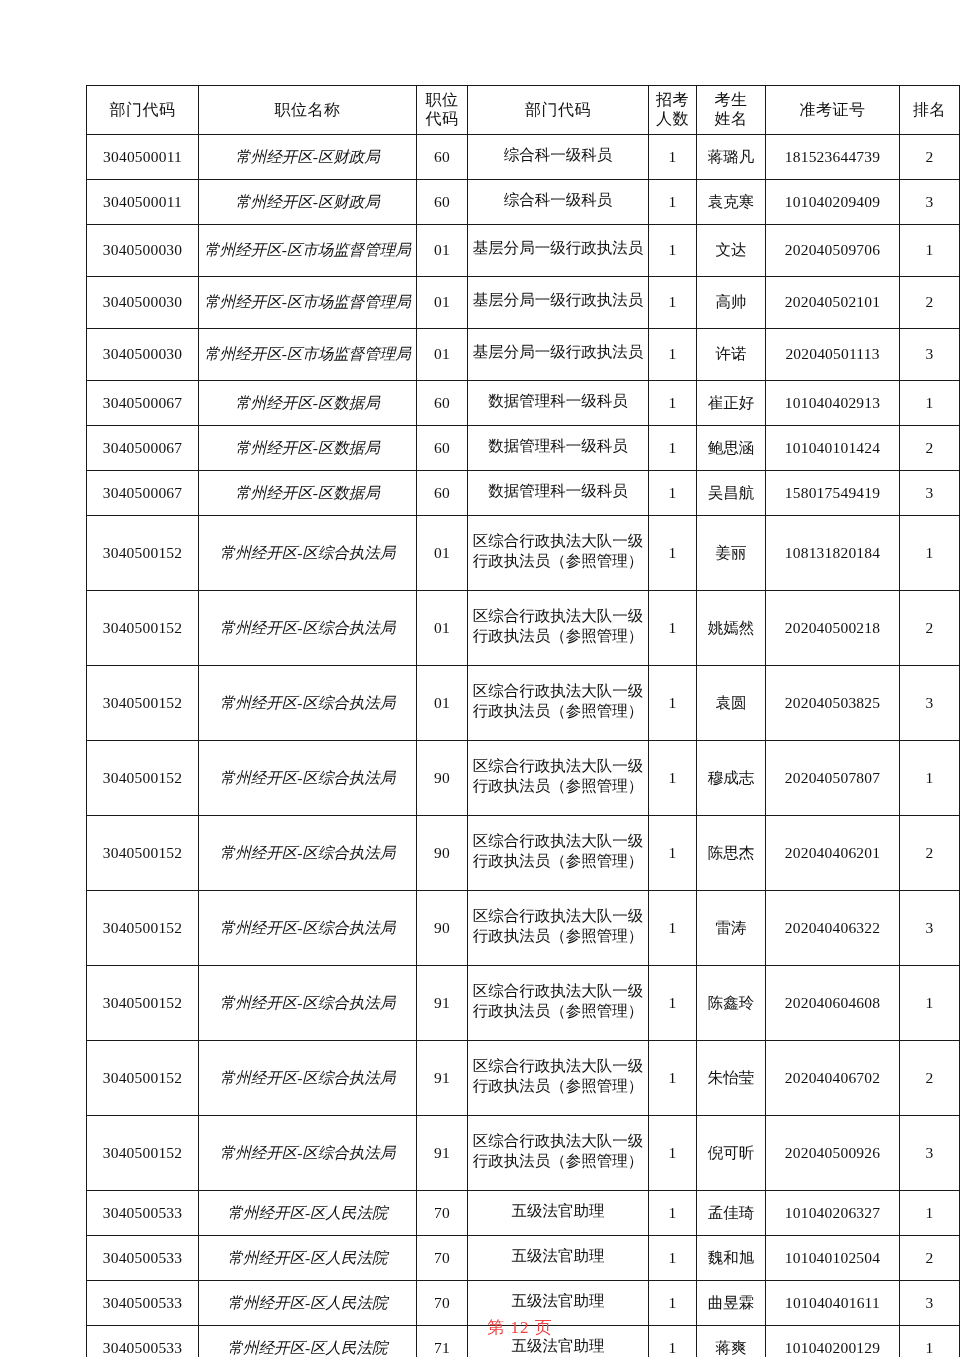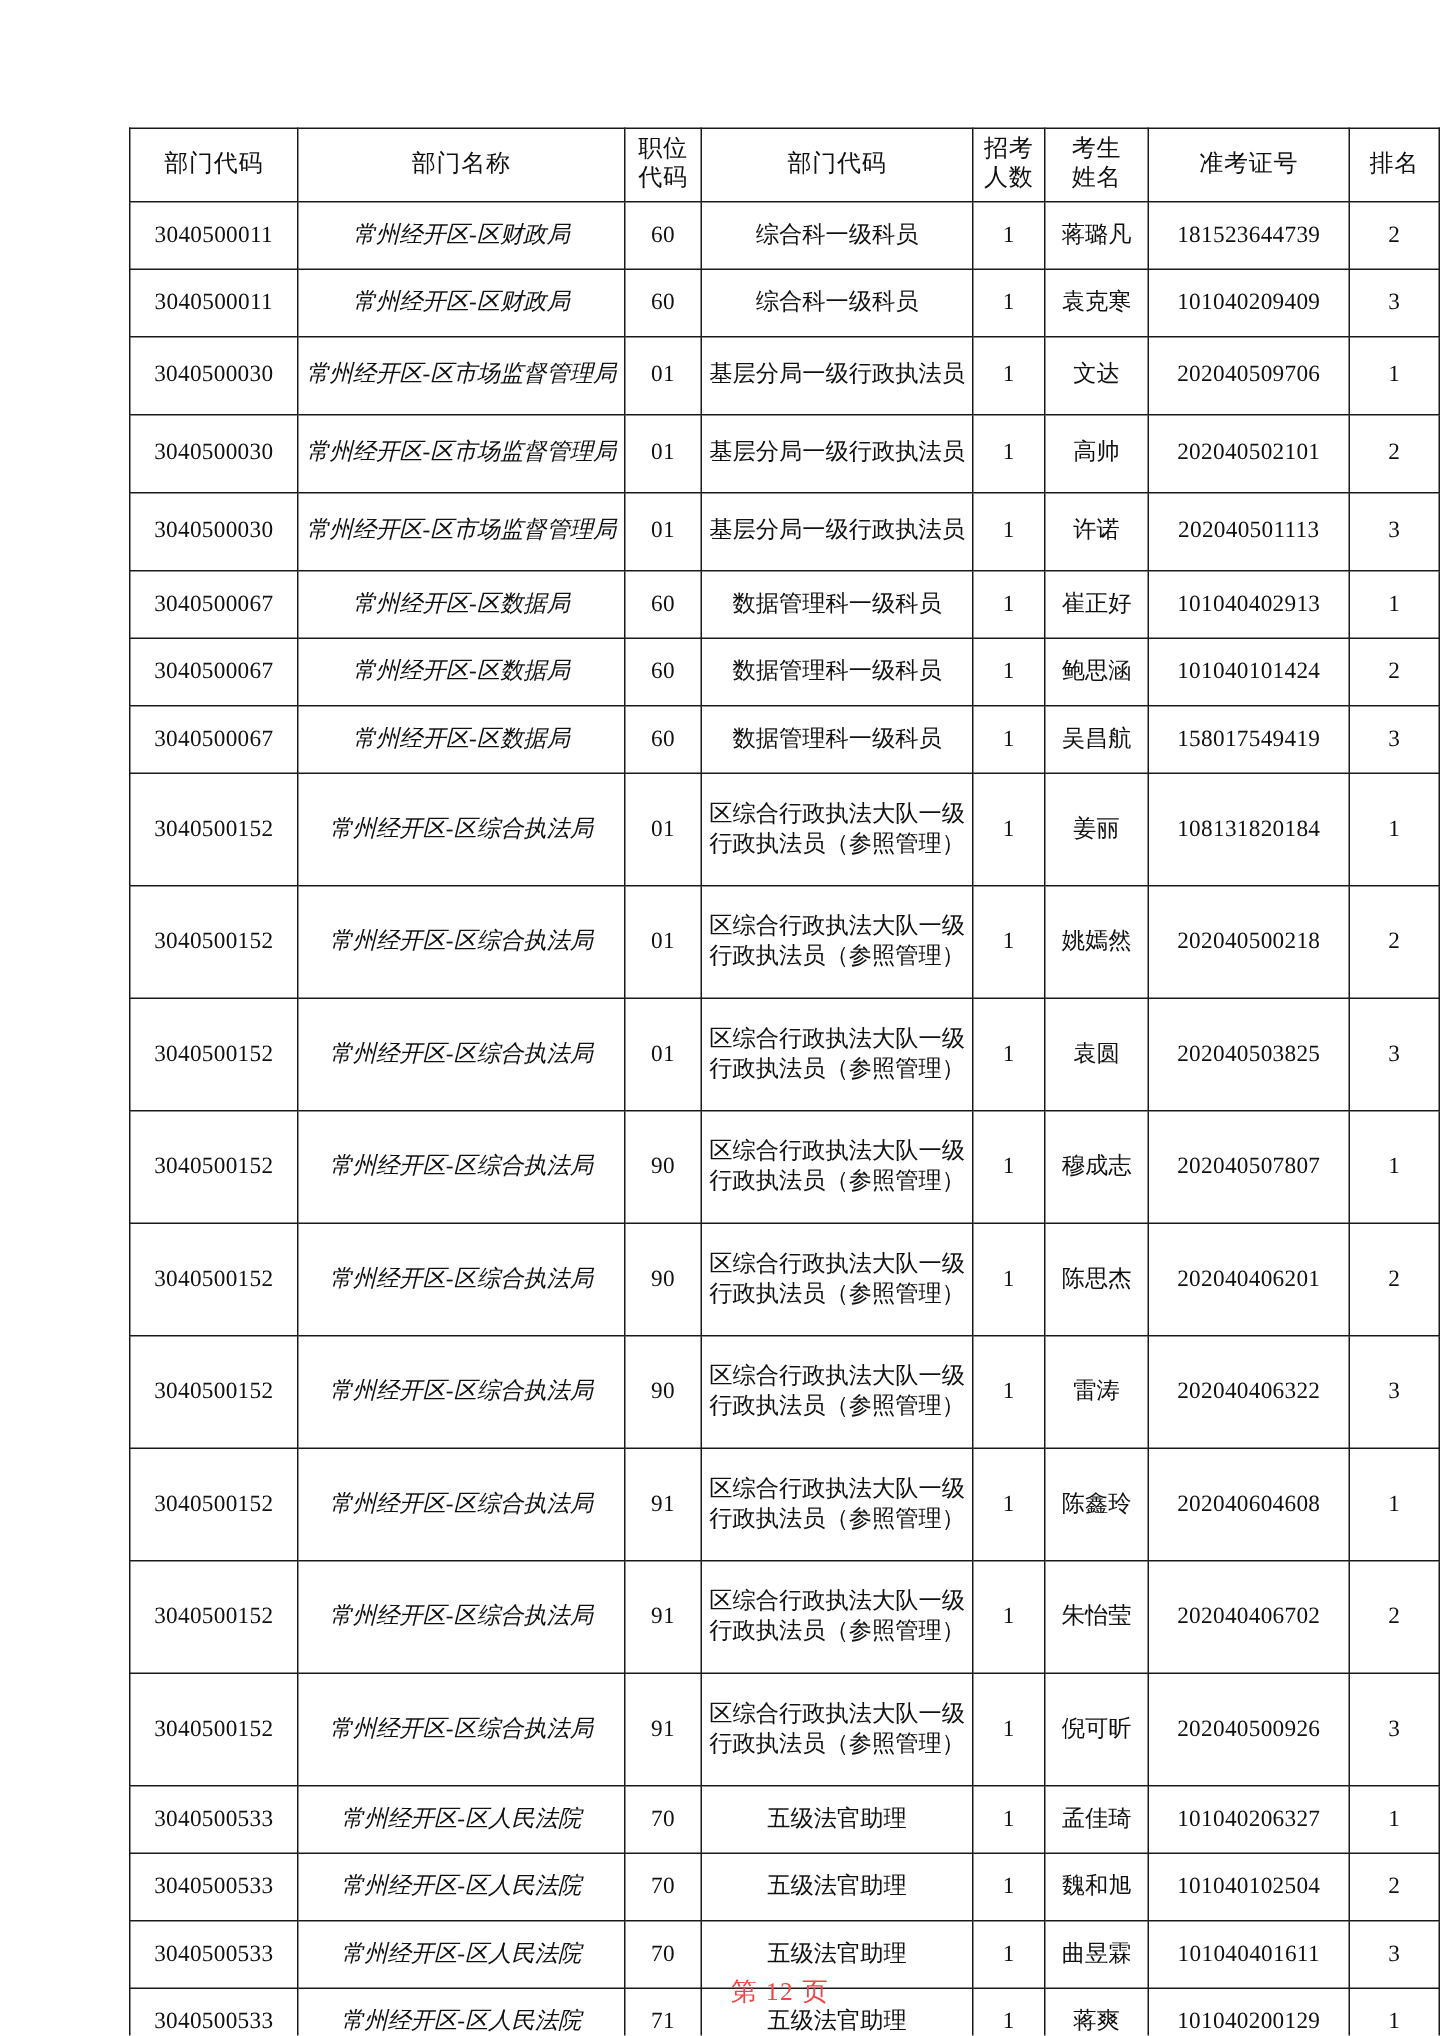--- a/index.html
+++ b/index.html
@@ -66,20 +66,21 @@
   }
   
   tr.h1 td { height: 40px; }
   tr.h2 td { height: 47px; }
   tr.h3 td { height: 70px; }
 
   td.pos-name-wrap {
     padding-left: 4px;
     padding-right: 4px;
     line-height: 1.3;
+    font-family: Liberation Mono, monospace;
   }
   td.dept-name {
     padding-left: 5px;
     padding-right: 5px;
     line-height: 1.3;
     font-style: italic;
   }
   .footer {
     position: absolute;
     left: 0;
@@ -104,21 +105,21 @@
       <col class="c-pos-code">
       <col class="c-pos-name">
       <col class="c-num">
       <col class="c-cand">
       <col class="c-exam-no">
       <col class="c-rank">
     </colgroup>
     <thead>
       <tr>
         <th>部门代码</th>
-        <th>部门名称</th>
+        <th>职位名称</th>
         <th>
           <span class="hdr-stack">职位</span>
           <span class="hdr-stack">代码</span>
         </th>
         <th>部门代码</th>
         <th>
           <span class="hdr-stack">招考</span>
           <span class="hdr-stack">人数</span>
         </th>
         <th>

